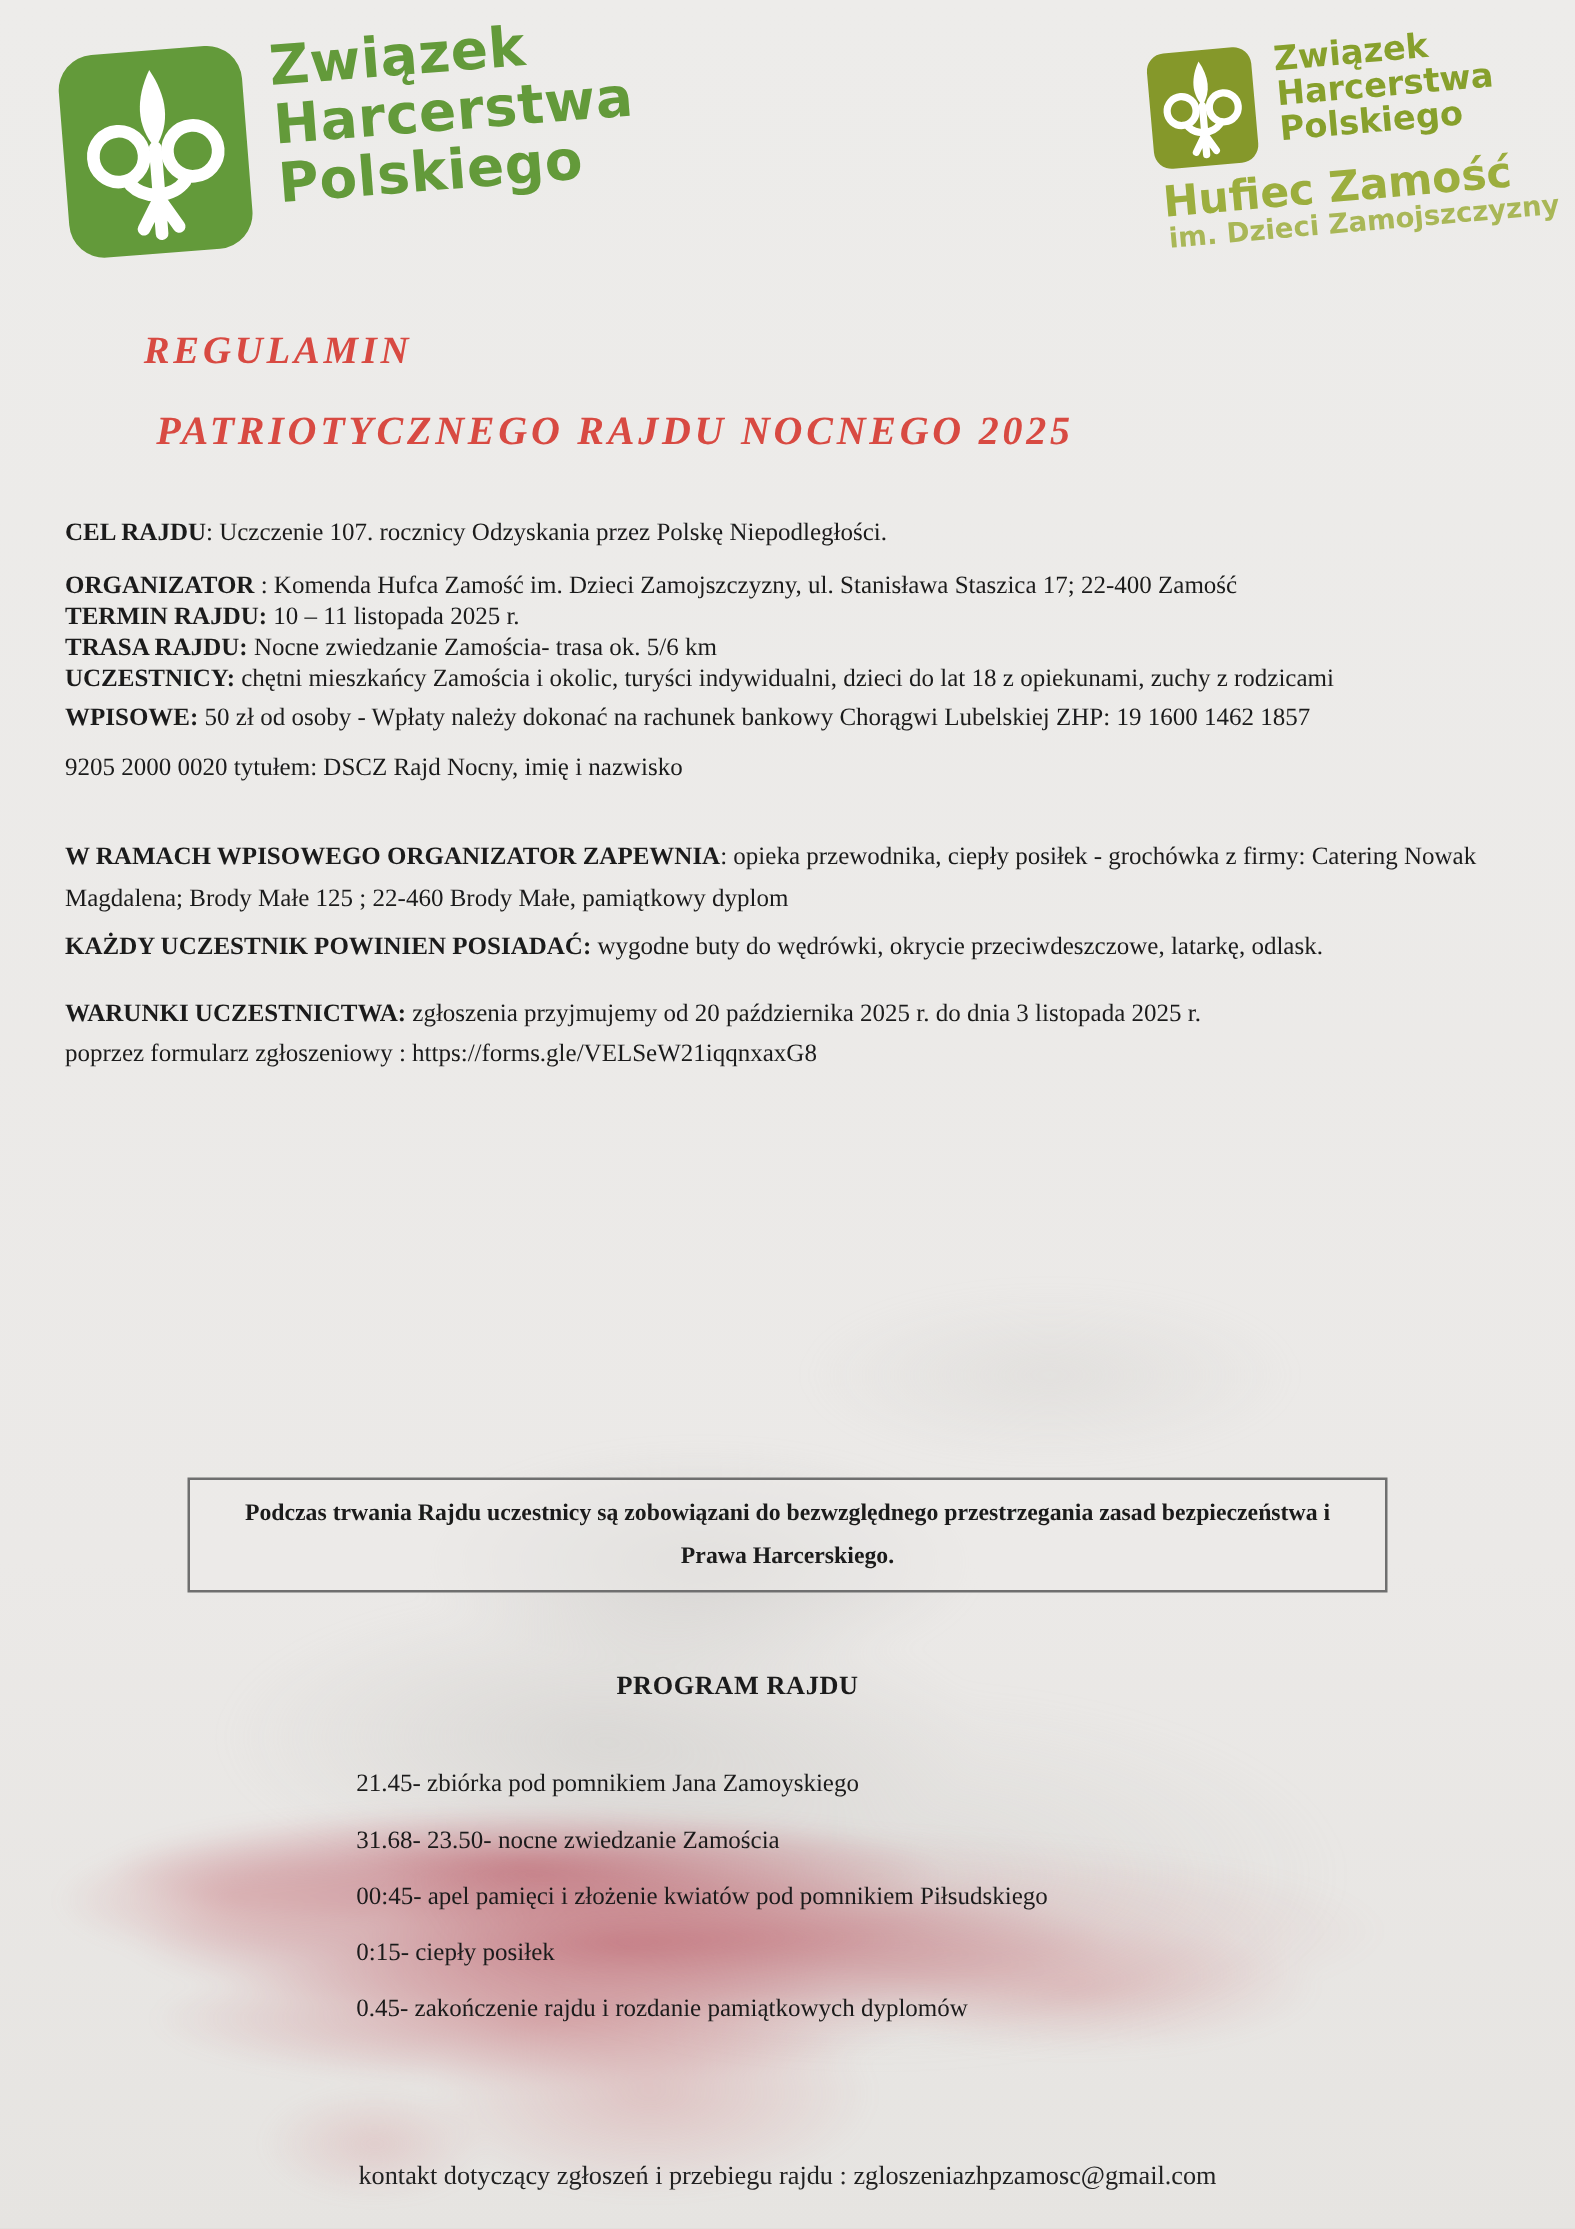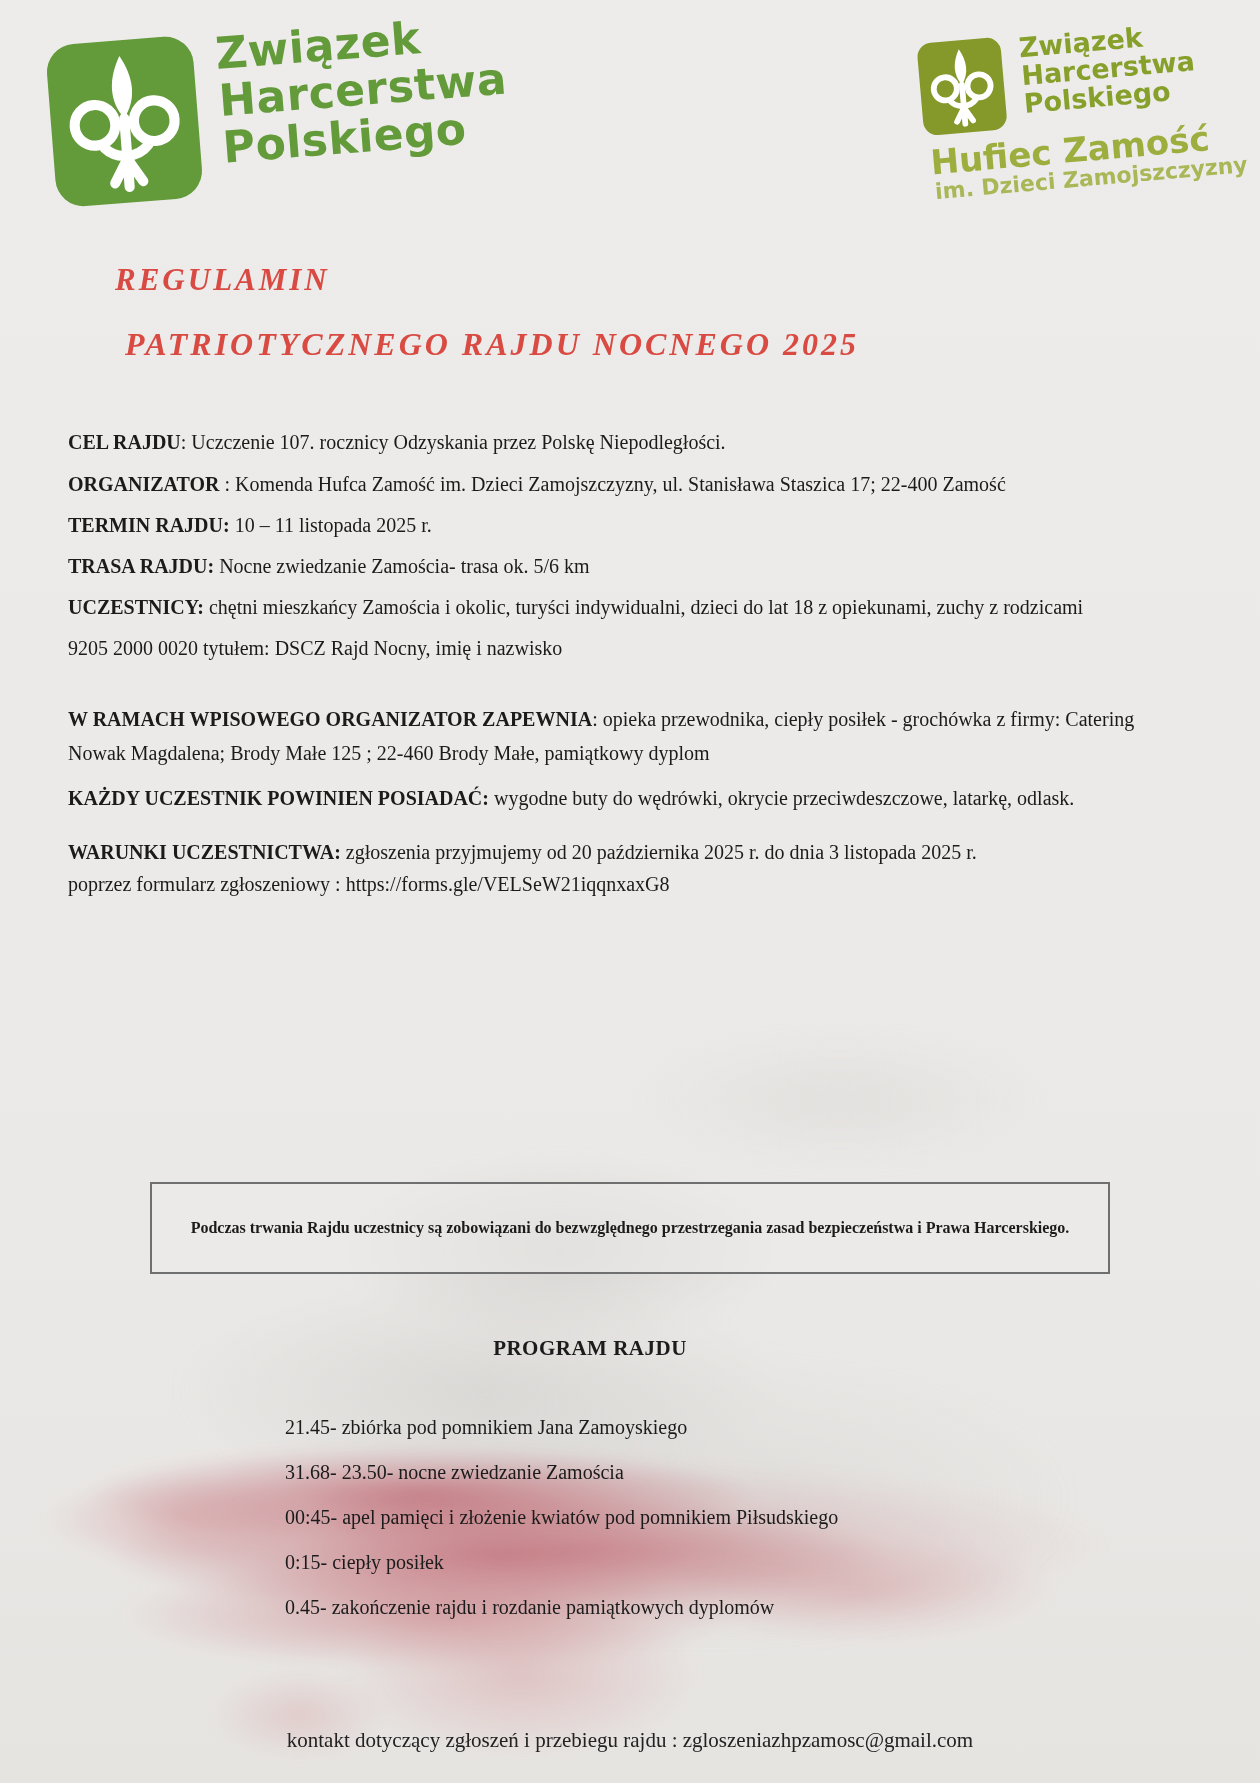--- a/index.html
+++ b/index.html
@@ -38,34 +38,34 @@
     font-size:34px;line-height:36px;margin-top:6px;margin-left:12px;}
   .hufiec-patron{font-family:"DejaVu Sans", sans-serif;font-weight:bold;color:#a9b757;
     font-size:22px;line-height:24px;margin-left:14px;}
   
   .title1,.title2{position:absolute;color:#d84a42;font-family:"Liberation Serif", serif;
     font-weight:bold;font-style:italic;letter-spacing:3px;}
   .title1{left:115px;top:262px;font-size:31px;}
   .title2{left:125px;top:326px;font-size:32px;}
   
   .docbody{position:absolute;left:52px;top:414px;width:1152px;font-size:20px;line-height:25px;}
-  .docbody p{margin:16px;}
+  .docbody p{margin:0;}
   .docbody b{font-weight:bold;}
   .m-org{margin-top:17px !important;}
   .m-wpisowe{margin-top:6px !important;}
   .m-wpisowe2{margin-top:15px !important;}
   .m-wramach{margin-top:41px !important;line-height:34px;}
   .m-kazdy{margin-top:9px !important;line-height:24px;}
   .m-warunki{margin-top:26px !important;line-height:32px;white-space:pre-line;}
   
   .notice{position:absolute;left:150px;top:1182px;width:956px;height:88px;
     border:2px solid #6f6f6f;background:rgba(236,235,233,.55);
     display:flex;align-items:center;justify-content:center;}
-  .notice p{margin:0;max-width:880px;font-weight:bold;
-    font-size:16px;line-height:34px;}
+  .notice p{margin:0;max-width:880px;text-align:center;font-weight:bold;
+    font-size:19px;line-height:34px;}
   
   .program-heading{position:absolute;left:0;top:1336px;width:1180px;text-align:center;
     font-weight:bold;font-size:21px;letter-spacing:.5px;}
   .program-list{position:absolute;left:285px;top:1414px;font-size:20px;}
   .program-item{margin:0 0 19px 0;line-height:26px;}
   
   .footer{position:absolute;left:0;top:1728px;width:1260px;text-align:center;
     font-size:21px;color:#222;}
 </style>
 </head>
@@ -120,20 +120,21 @@
 
   <div class="title1">REGULAMIN</div>
   <div class="title2">PATRIOTYCZNEGO RAJDU NOCNEGO 2025</div>
 
   <div class="docbody">
     <p><b>CEL RAJDU</b><span>: Uczczenie 107. rocznicy Odzyskania przez Polskę Niepodległości.</span></p>
     <p class="m-org"><b>ORGANIZATOR</b><span> : Komenda Hufca Zamość im. Dzieci Zamojszczyzny, ul. Stanisława Staszica 17; 22-400 Zamość</span></p>
     <p><b>TERMIN RAJDU:</b><span> 10 – 11 listopada 2025 r.</span></p>
     <p><b>TRASA RAJDU:</b><span> Nocne zwiedzanie Zamościa- trasa ok. 5/6 km</span></p>
     <p><b>UCZESTNICY:</b><span> chętni mieszkańcy Zamościa i okolic, turyści indywidualni, dzieci do lat 18 z opiekunami,  zuchy z rodzicami</span></p>
+    <p class="m-wpisowe"><b>WPISOWE:</b><span> 50 zł od osoby - Wpłaty należy dokonać na rachunek bankowy Chorągwi Lubelskiej ZHP: 19 1600 1462 1857</span></p>
     <p class="m-wpisowe2"><span>9205 2000 0020 tytułem: DSCZ Rajd Nocny, imię i nazwisko</span></p>
     <p class="m-wramach"><b>W RAMACH WPISOWEGO ORGANIZATOR ZAPEWNIA</b><span>: opieka przewodnika, ciepły posiłek - grochówka z firmy: Catering Nowak Magdalena; Brody Małe 125 ; 22-460 Brody Małe, pamiątkowy dyplom</span></p>
     <p class="m-kazdy"><b>KAŻDY UCZESTNIK POWINIEN POSIADAĆ:</b><span> wygodne buty do wędrówki, okrycie  przeciwdeszczowe, latarkę, odlask.</span></p>
     <p class="m-warunki"><b>WARUNKI UCZESTNICTWA:</b><span> zgłoszenia przyjmujemy od 20 października 2025 r.  do dnia 3 listopada 2025 r.
 poprzez formularz zgłoszeniowy :   https://forms.gle/VELSeW21iqqnxaxG8</span></p>
   </div>
 
   <div class="notice">
     <p>Podczas trwania Rajdu uczestnicy są zobowiązani do bezwzględnego przestrzegania zasad bezpieczeństwa i Prawa Harcerskiego.</p>
   </div>

